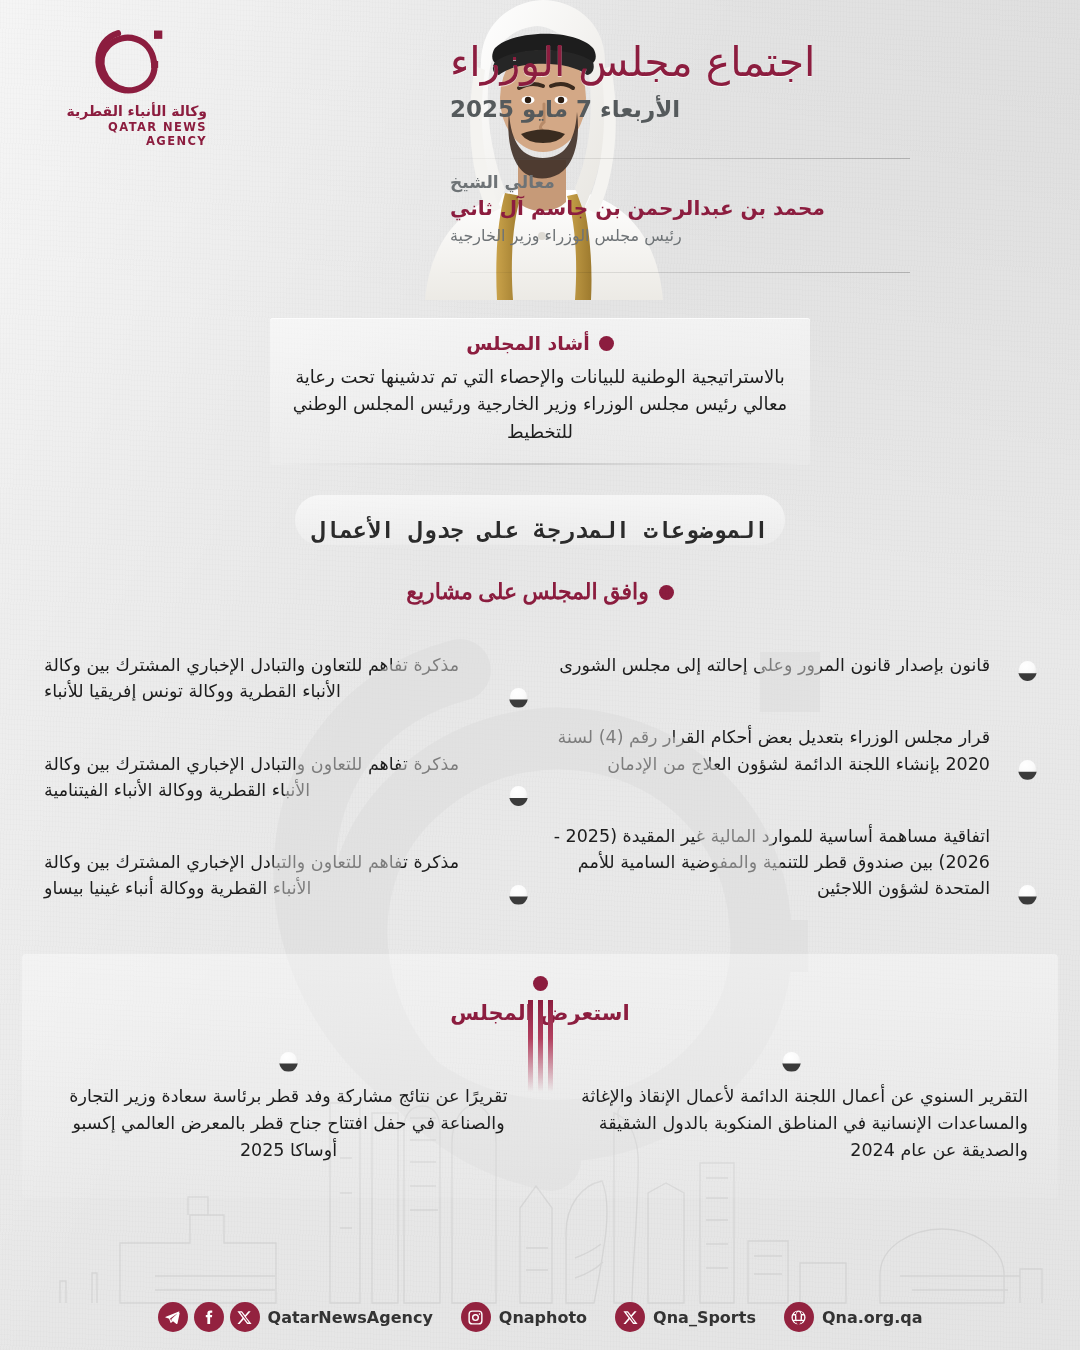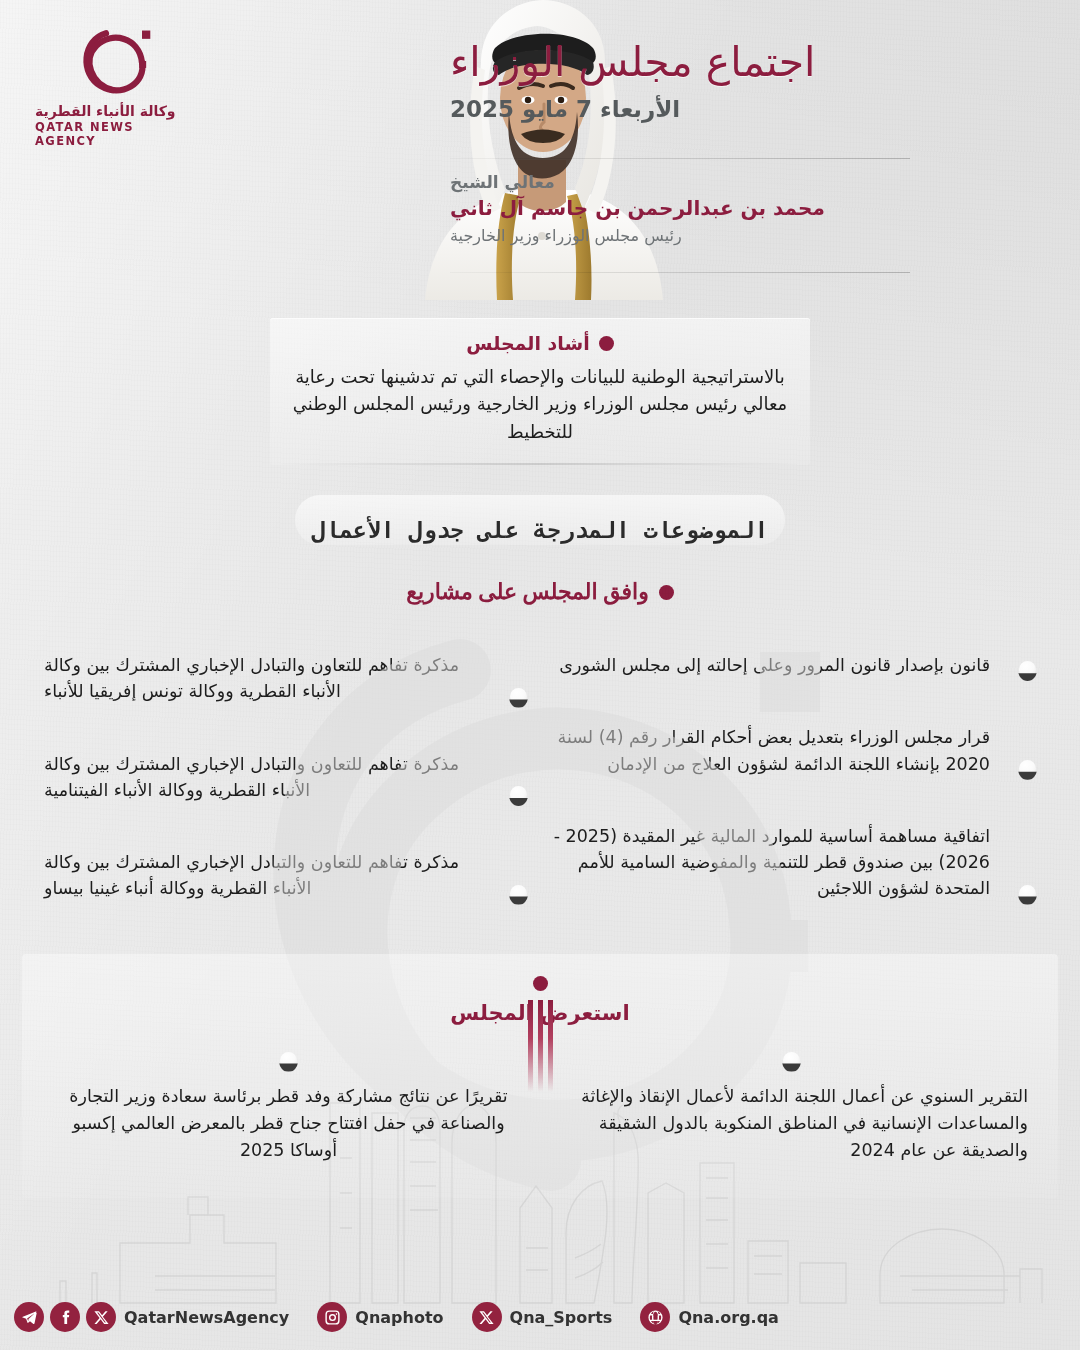--- a/index.html
+++ b/index.html
@@ -59,21 +59,21 @@
   .person { position:absolute; right:170px; top:172px; width:460px; text-align:left; }
   .p-honor { font-size:17px; font-weight:bold; color:#6e7376; }
   .p-name  { font-size:20px; font-weight:bold; color:#8c1d3f; margin-top:4px; letter-spacing:-.2px;}
   .p-role  { font-size:16px; color:#6e7376; margin-top:6px; }
 
   
   #portrait { position:absolute; left:385px; top:0; width:310px; height:300px; }
   #portrait svg { width:100%; height:100%; }
 
   
-  #logo { position:absolute; left:35px; top:22px; width:160px; text-align:left; }
+  #logo { position:absolute; left:47px; top:22px; width:160px; text-align:right; }
   #logo svg { width:90px; height:78px; display:block; margin:0 auto; }
   .logo-ar { font-size:14px; font-weight:bold; color:#8c1d3f; margin-top:3px; letter-spacing:.4px;}
   .logo-en { font-size:11.5px; font-weight:bold; color:#8c1d3f; letter-spacing:1.4px; margin-top:1px;}
 
   
   #praise {
     position:relative; margin:18px auto 0; width:540px; padding:14px 22px 20px;
     background:linear-gradient(180deg, rgba(255,255,255,.55), rgba(255,255,255,.12));
     border-radius:3px;
     box-shadow:0 1px 0 rgba(255,255,255,.7) inset;
@@ -151,21 +151,21 @@
     width:40px; height:92px; display:flex; gap:5px; justify-content:center;
   }
   #bars i {
     display:block; width:5px; height:100%;
     background:linear-gradient(180deg,#8c1d3f 0%, #b2405f 42%, rgba(200,150,165,0) 100%);
   }
 
   
   #footer {
     position:absolute; left:0; bottom:18px; width:1080px;
-    display:flex; align-items:center; justify-content:flex-start; gap:0; direction:ltr;
+    display:flex; align-items:center; justify-content:center; gap:0; direction:ltr;
   }
   .sgroup { display:flex; align-items:center; gap:8px; margin:0 14px; }
   .sicons { display:flex; align-items:center; gap:6px; }
   .sic {
     width:30px; height:30px; border-radius:50%; background:#93223f;
     display:flex; align-items:center; justify-content:center; flex:none;
   }
   .sic svg { width:17px; height:17px; fill:#fff; }
   .slabel { font-size:16px; font-weight:bold; color:#333; }
 </style>

